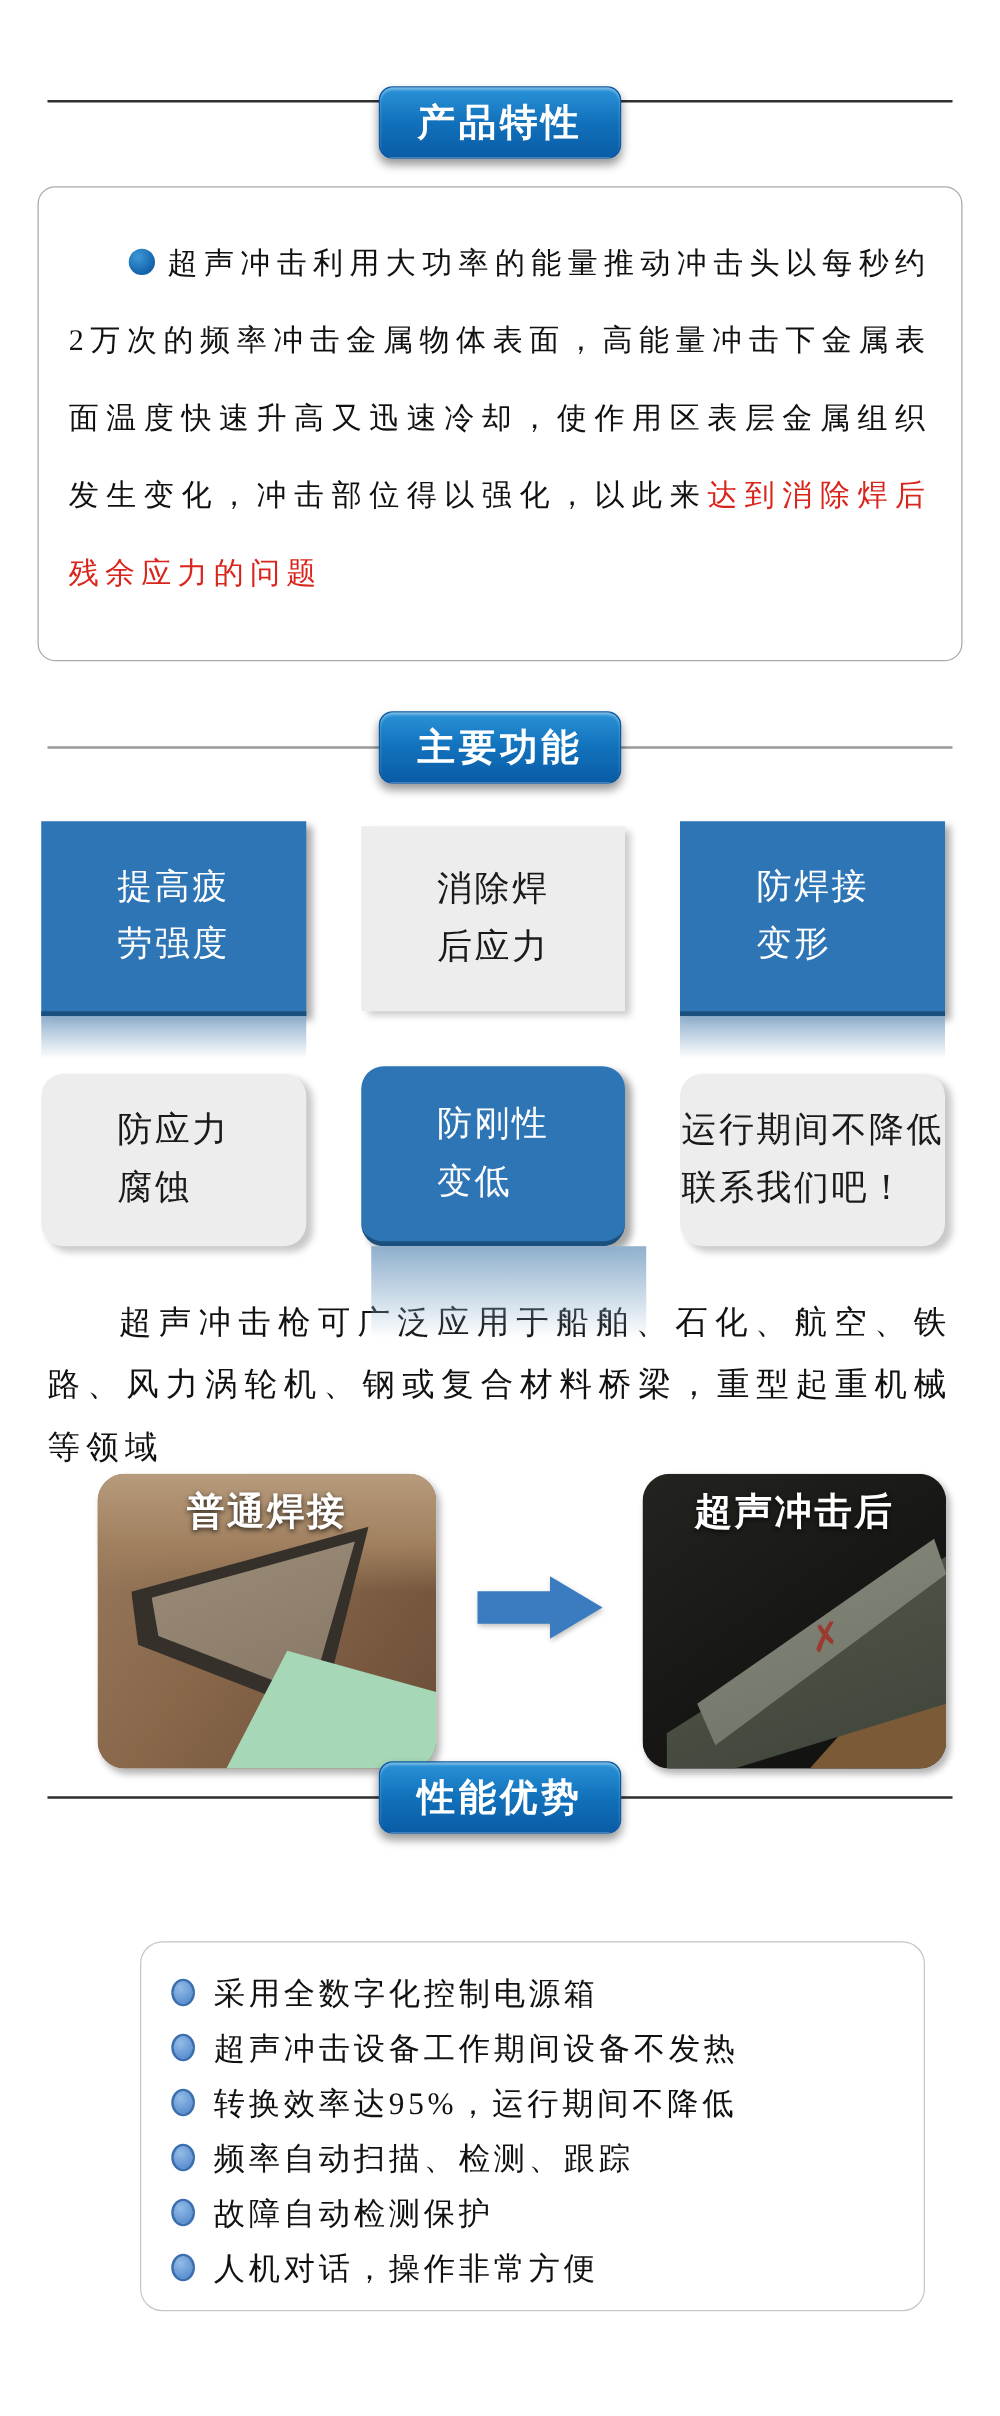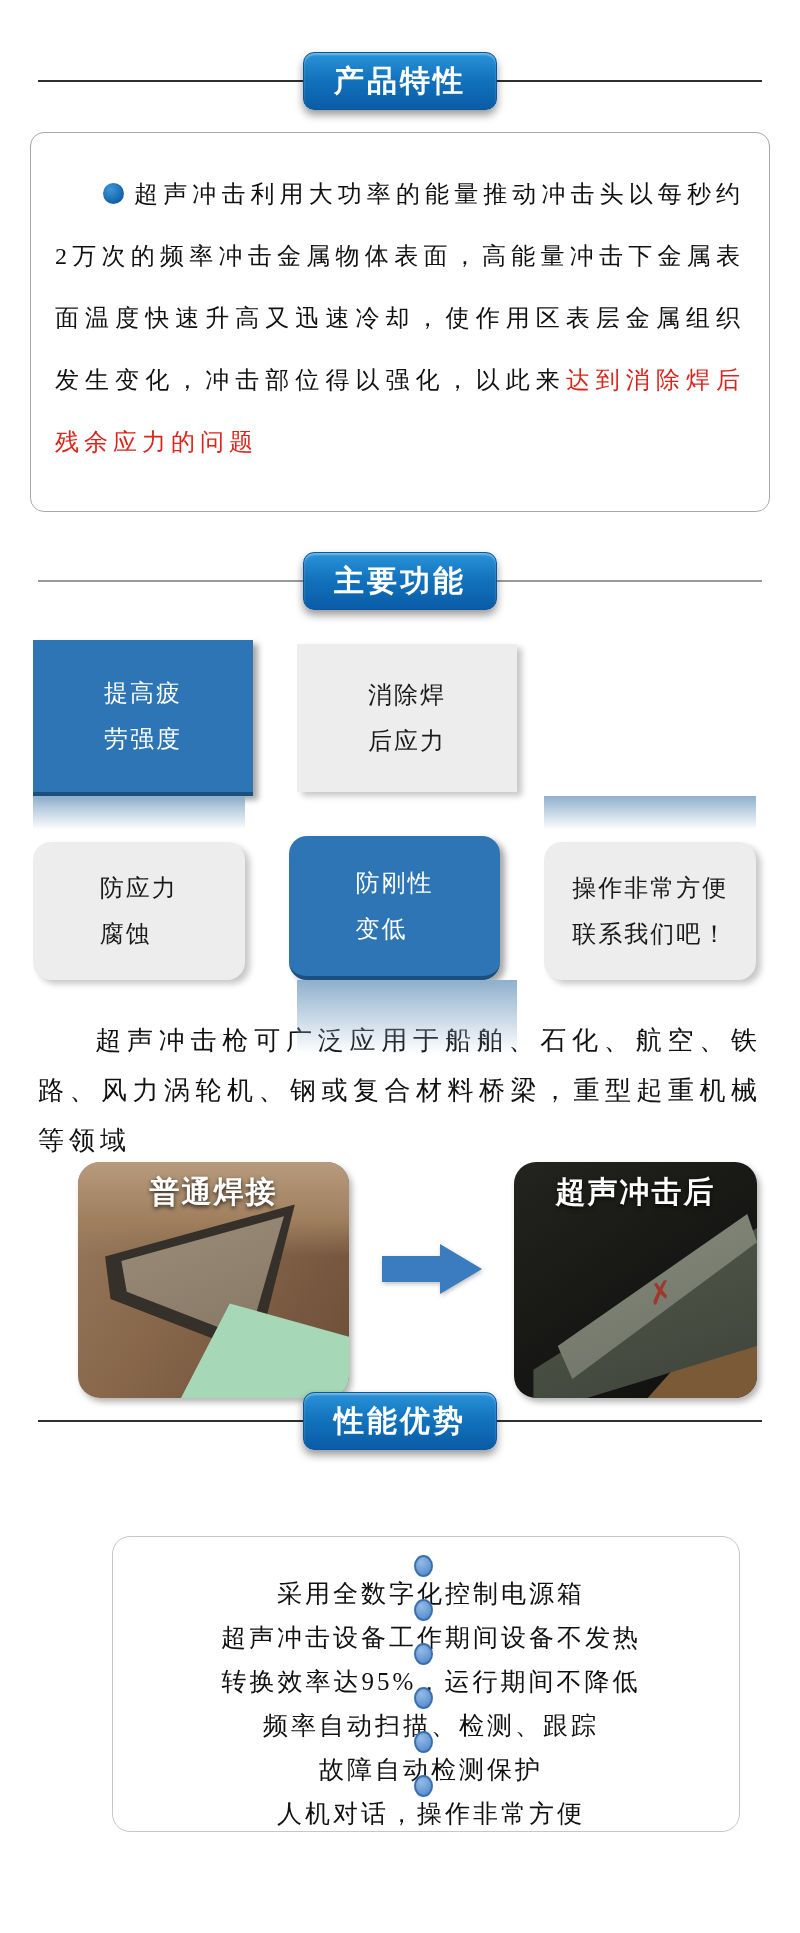--- a/index.html
+++ b/index.html
@@ -38,21 +38,21 @@
     display:inline-block;width:21px;height:21px;border-radius:50%;
     background:radial-gradient(circle at 35% 30%,#3f97d6,#0f5fa8 75%);
     margin-right:10px;vertical-align:-2px;
   }
   .red{color:#d9261c;}
   
   .grid{width:800px;margin-top:30px;position:relative;}
   .grid-row{display:flex;}
   .gbox{
     width:220px;box-sizing:border-box;display:flex;align-items:center;justify-content:center;
-    font-size:24px;line-height:46px;letter-spacing:2px;text-align:left;
+    font-size:28px;line-height:46px;letter-spacing:2px;text-align:left;
   }
   .gbox .lines{width:fit-content;}
   .gbox .lines span{display:block;}
   .g-blue{background:#2e75b6;color:#fff;border-bottom:4px solid #1b4f7d;
           box-shadow:5px 4px 6px rgba(0,0,0,.35);}
   .g-gray{background:#ededed;color:#1a1a1a;box-shadow:5px 4px 6px rgba(0,0,0,.22);}
   .row1 .gbox{height:156px;margin-right:44px;}
   .row1 .gbox:first-child{margin-left:33px;}
   .row1 .g-gray{height:148px;margin-top:4px;}
   .row2 .gbox{height:144px;margin-right:44px;border-radius:18px;}
@@ -107,33 +107,33 @@
   .arrow-shaft{width:58px;height:26px;background:#3a7cbf;}
   .arrow-head{width:0;height:0;border-left:42px solid #3a7cbf;
               border-top:25px solid transparent;border-bottom:25px solid transparent;}
   
   .adv-box{
     width:628px;box-sizing:border-box;margin:86px 0 0 112px;
     border:1px solid #c6c6c6;border-radius:18px;
     padding:18px 14px 12px 24px;
   }
   .adv-box ul{list-style:none;margin:0;padding:0;}
-  .adv-box li{display:flex;align-items:center;height:44px;font-size:25px;letter-spacing:3px;flex-direction:column;}
+  .adv-box li{display:flex;align-items:center;height:44px;font-size:25px;letter-spacing:3px;}
   .adv-bullet{
     flex:0 0 auto;width:19px;height:22px;border-radius:50%;margin-right:15px;
     background:radial-gradient(circle at 35% 30%,#93bbe6,#5b8fd0 80%);
     border:2px solid #3c6fae;box-sizing:border-box;
   }
 </style>
 </head>
 <body>
 
 <div class="page">
 
-  <div class="banner-row" style="padding-top:52px;height:58px;">
+  <div class="banner-row" style="padding-top:69px;height:58px;">
     <div class="banner-line line-dark" style="top:80px;"></div>
     <div class="banner-badge">
       <span>产品特性</span>
     </div>
   </div>
 
   <div class="feature-box">
     <p><span class="dot-bullet"></span><span>超声冲击利用大功率的能量推动冲击头以每秒约2万次的频率冲击金属物体表面，高能量冲击下金属表面温度快速升高又迅速冷却，使作用区表层金属组织发生变化，冲击部位得以强化，以此来</span><span class="red">达到消除焊后残余应力的问题</span></p>
   </div>
 
@@ -151,20 +151,26 @@
             <span>提高疲</span>
             <span>劳强度</span>
           </div>
       </div>
       <div class="gbox g-gray">
         <div class="lines">
             <span>消除焊</span>
             <span>后应力</span>
           </div>
       </div>
+      <div class="gbox g-blue">
+        <div class="lines">
+            <span>防焊接</span>
+            <span>变形</span>
+          </div>
+      </div>
     </div>
     <div class="reflect-row">
       <div class="reflect"></div>
       <div class="reflect empty"></div>
       <div class="reflect"></div>
     </div>
     <div class="grid-row row2">
       <div class="gbox g-gray">
         <div class="lines">
             <span>防应力</span>
@@ -172,21 +178,21 @@
           </div>
       </div>
       <div class="gbox g-blue">
         <div class="lines">
             <span>防刚性</span>
             <span>变低</span>
           </div>
       </div>
       <div class="gbox g-gray">
         <div class="lines">
-            <span>操作非常方便</span>
+            <span>运行期间不降低</span>
             <span>联系我们吧！</span>
           </div>
       </div>
     </div>
     <div class="reflect-mid"></div>
   </div>
 
 
   <p class="app-par">超声冲击枪可广泛应用于船舶、石化、航空、铁路、风力涡轮机、钢或复合材料桥梁，重型起重机械等领域</p>
 

